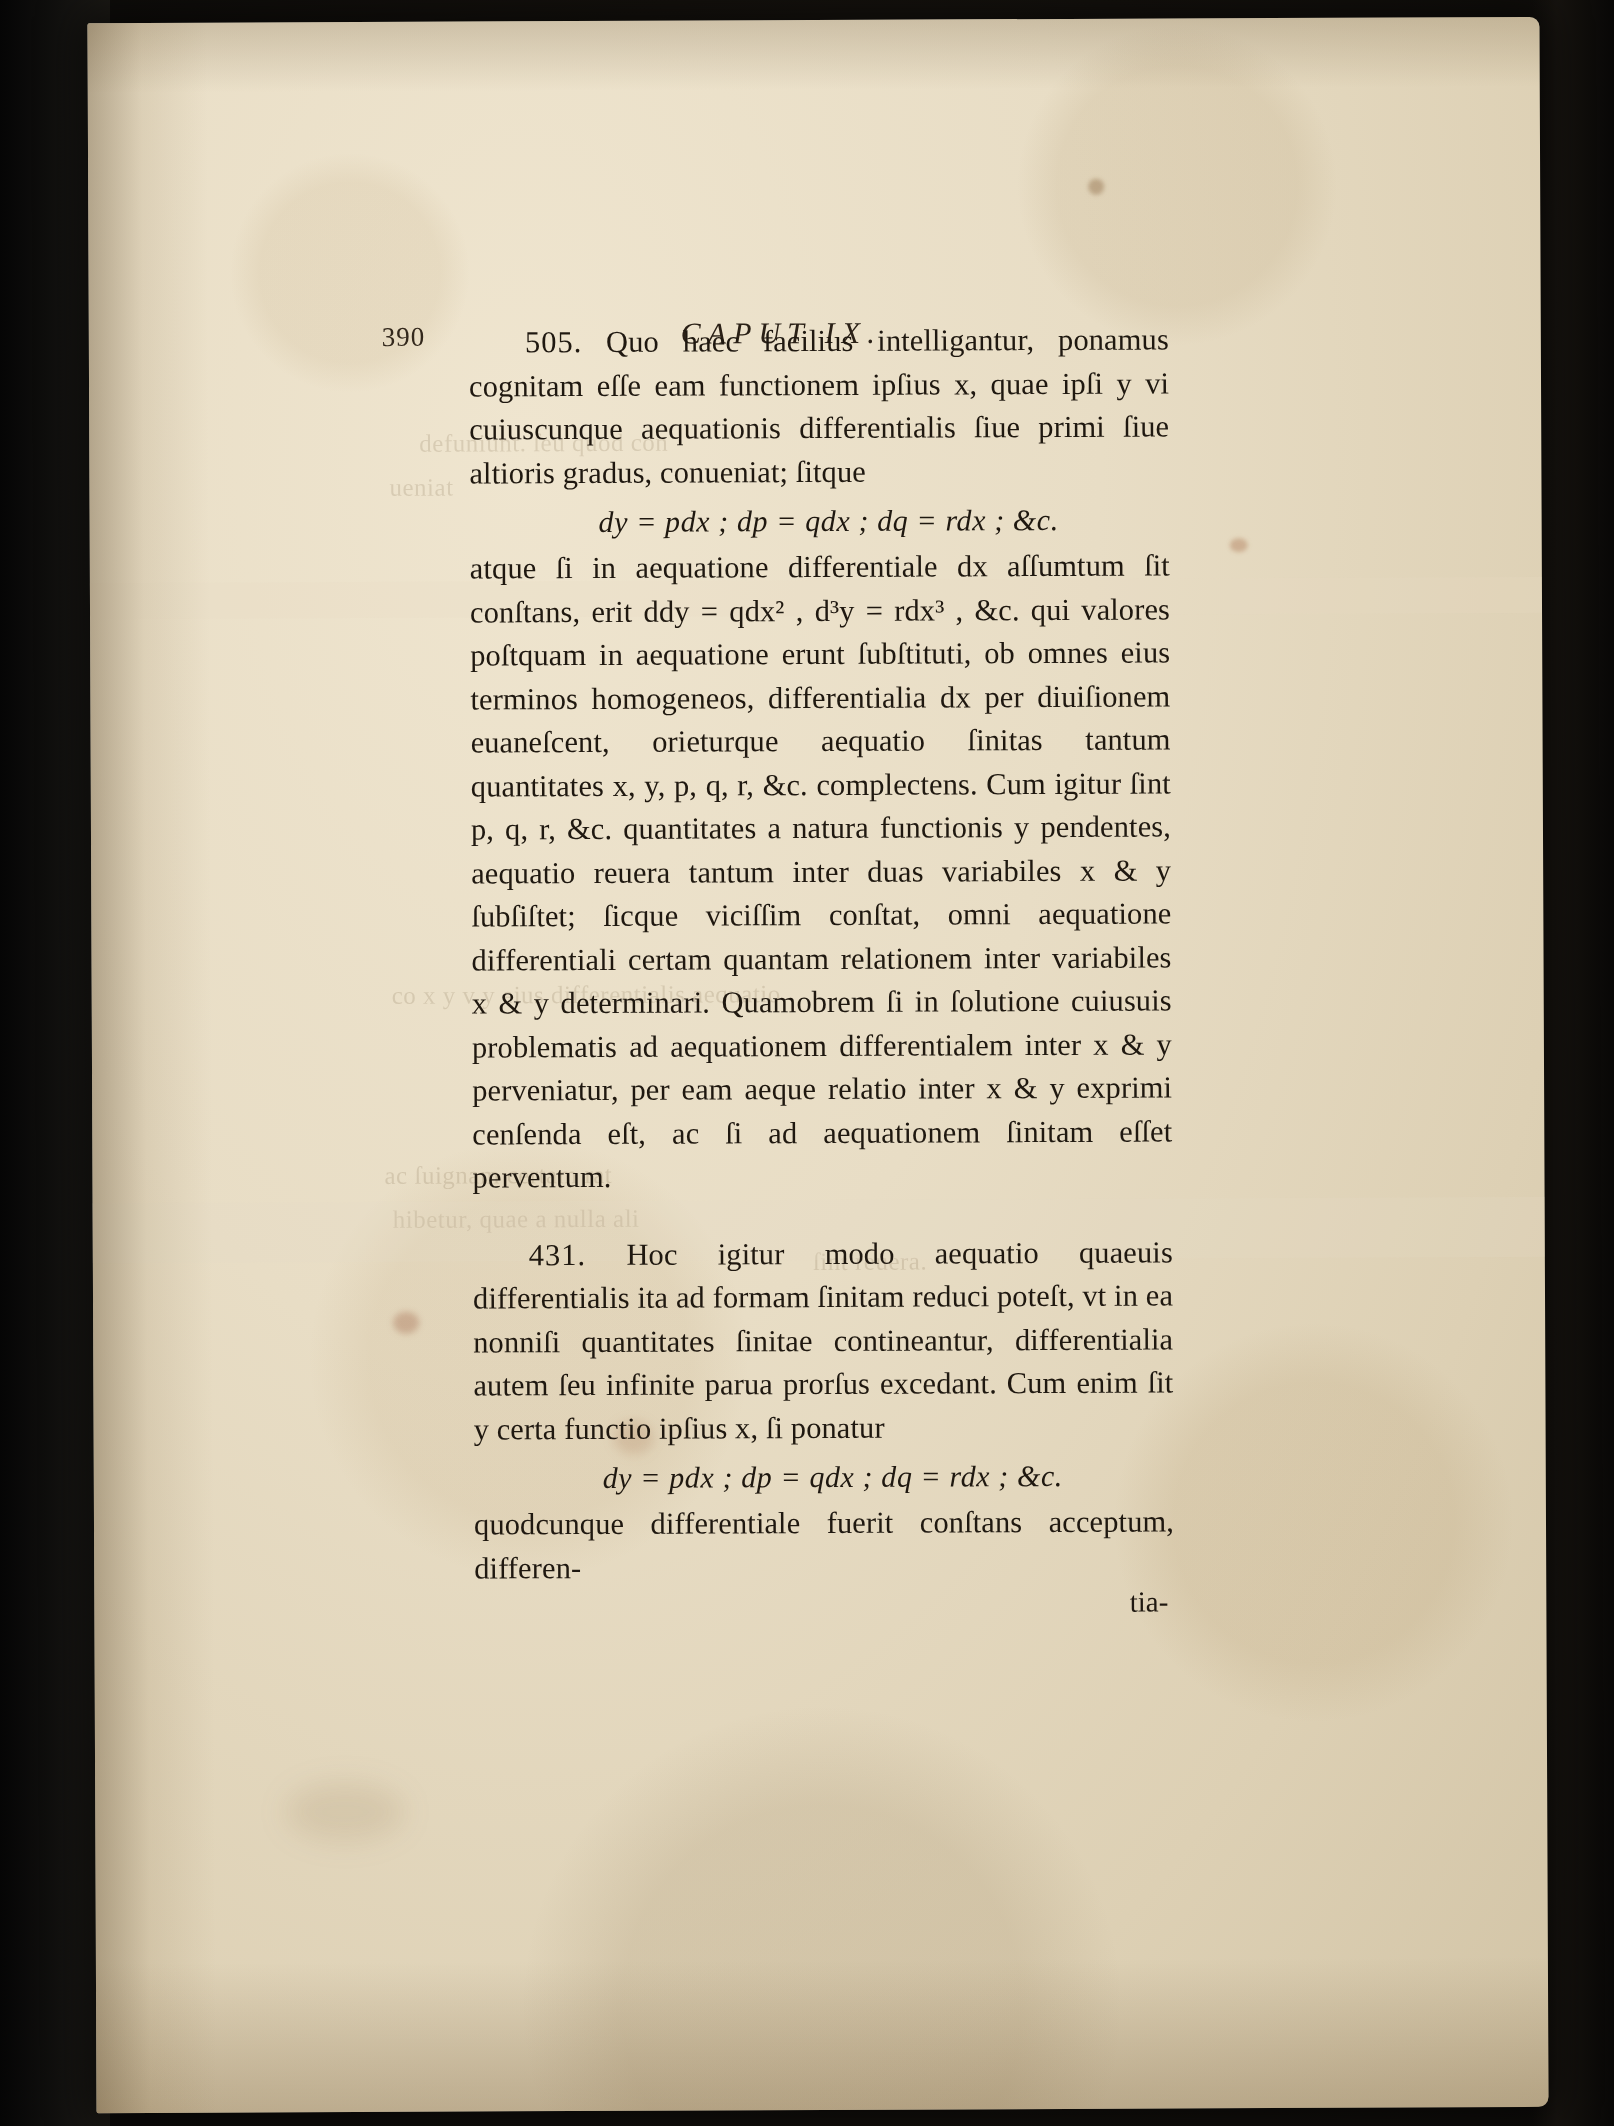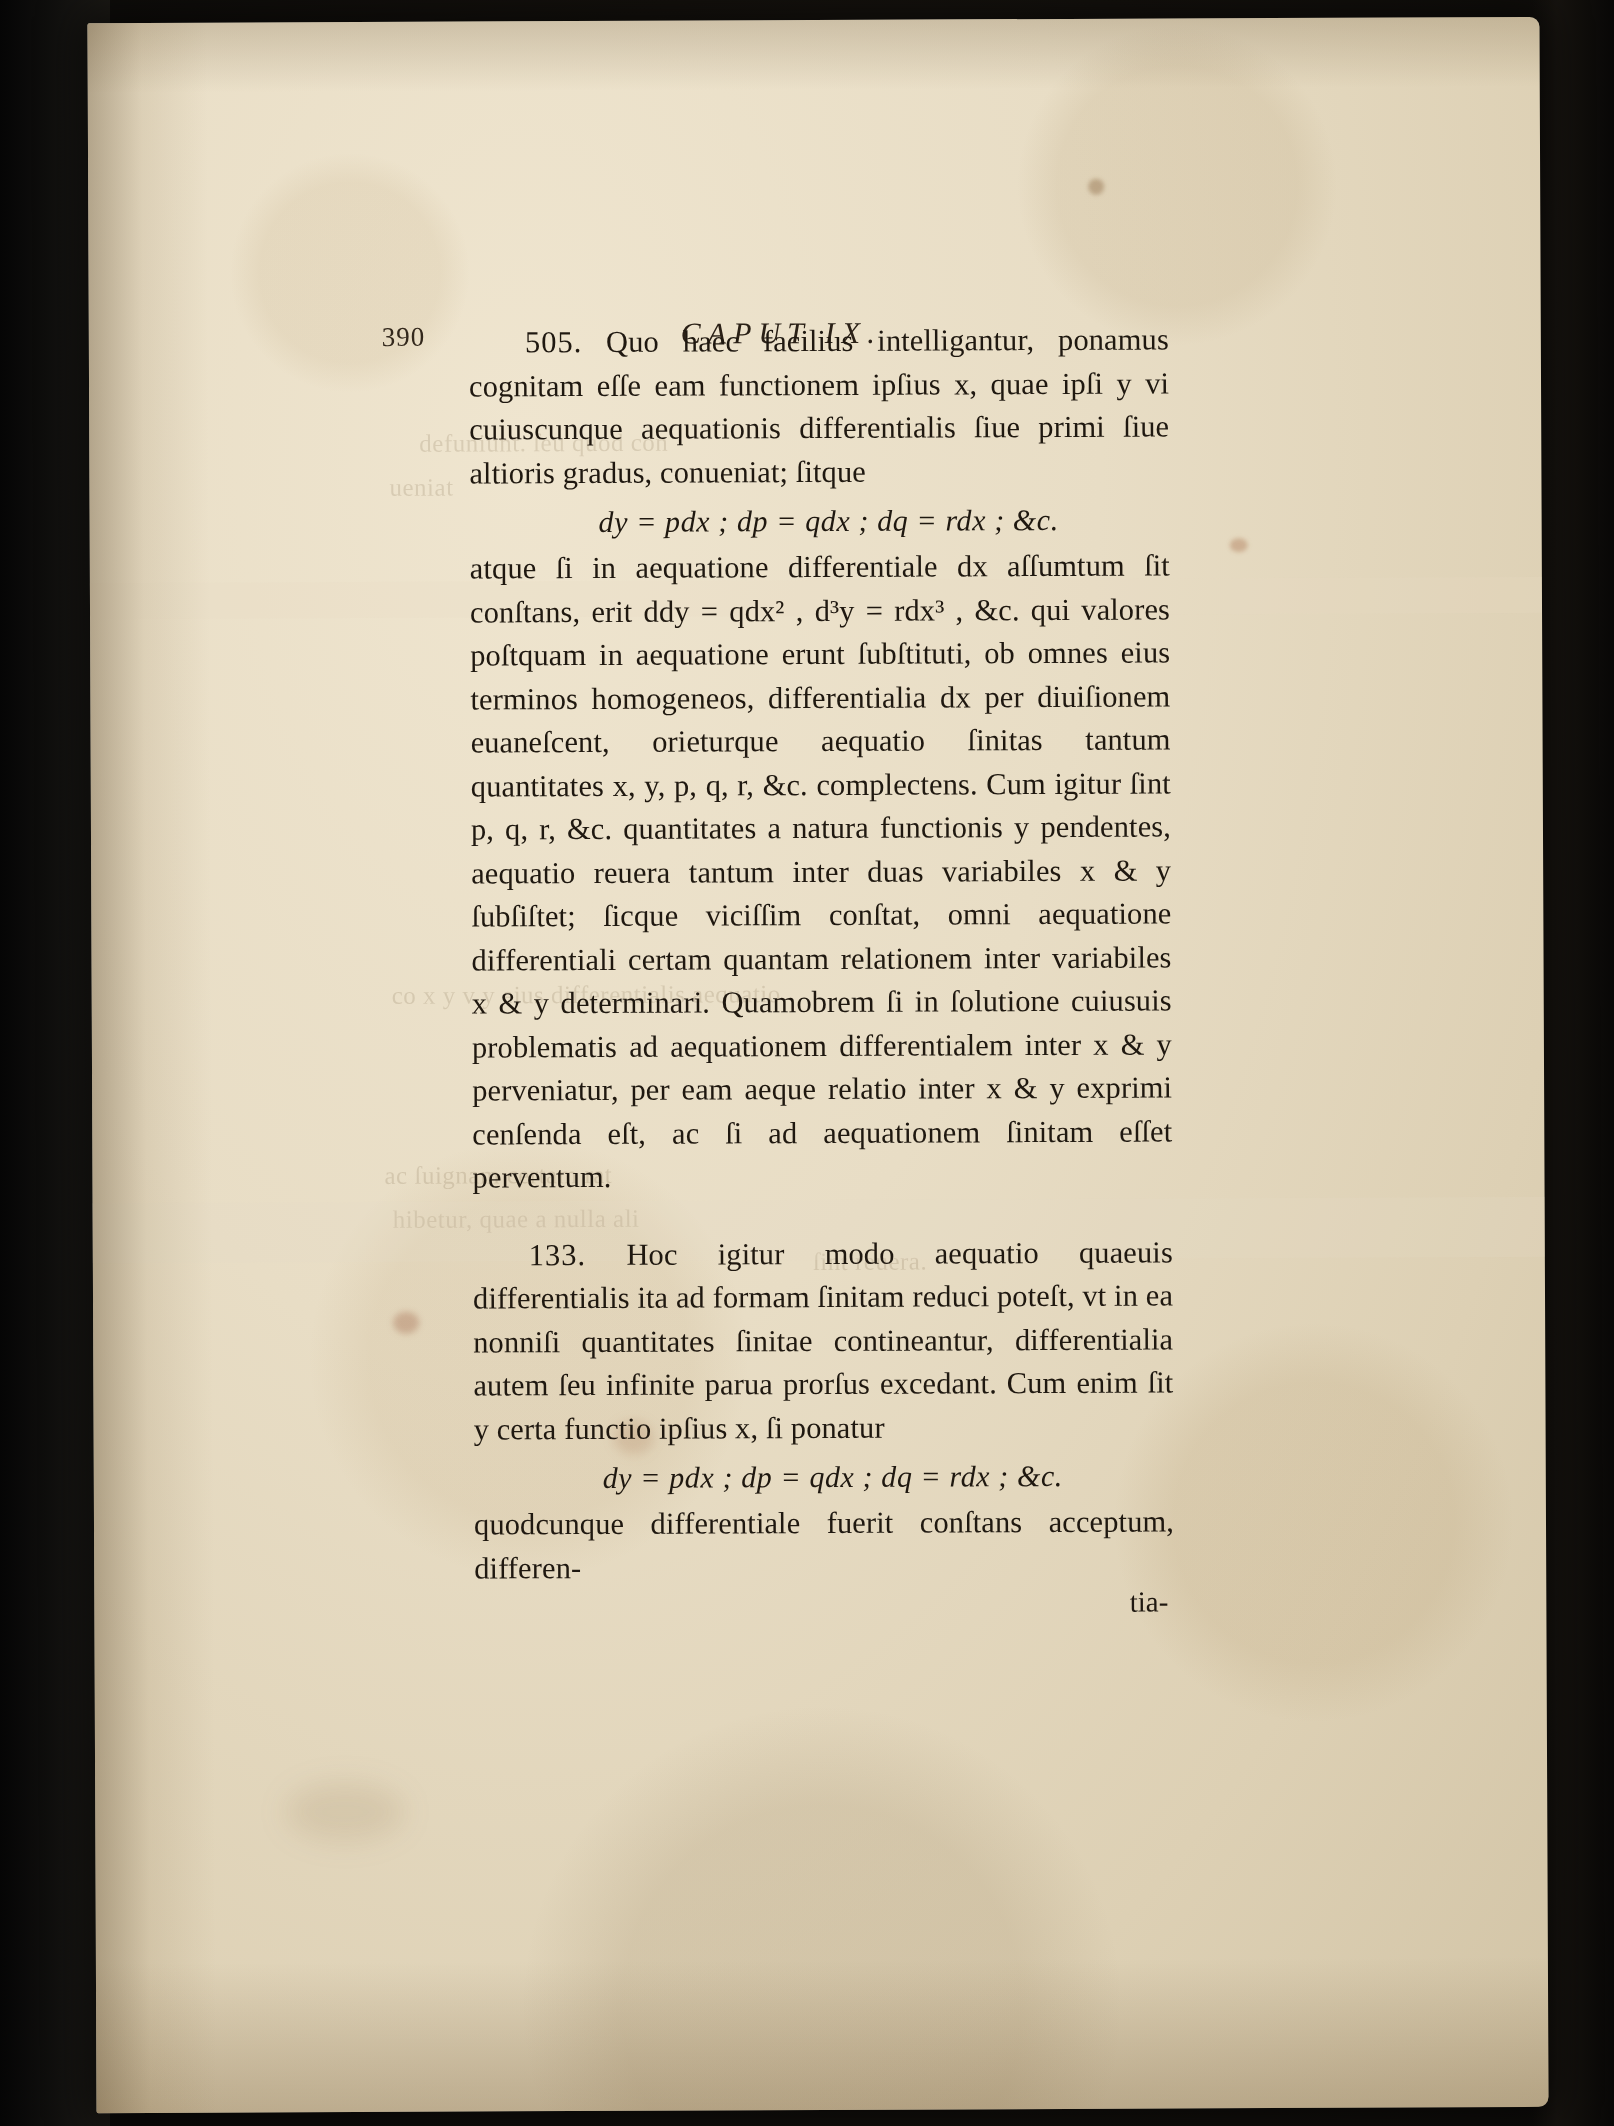--- a/index.html
+++ b/index.html
@@ -208,21 +208,21 @@
       <span>Quo haec facilius intelligantur, ponamus cognitam eſſe eam functionem ipſius x, quae ipſi y vi cuiuscunque aequationis differentialis ſiue primi ſiue altioris gradus, conueniat; ſitque</span>
     </p>
 
     <div class="eq">dy = pdx ;   dp = qdx ;   dq = rdx ;   &amp;c.</div>
 
     <p class="body">atque ſi in aequatione differentiale dx aſſumtum ſit conſtans, erit  ddy = qdx² ,  d³y = rdx³ , &amp;c. qui valores poſtquam in aequatione erunt ſubſtituti, ob omnes eius terminos homogeneos, differentialia dx per diuiſionem euaneſcent, orieturque aequatio ſinitas tantum quantitates x, y, p, q, r, &amp;c. complectens. Cum igitur ſint p, q, r, &amp;c. quantitates a natura functionis y pendentes, aequatio reuera tantum inter duas variabiles x &amp; y ſubſiſtet; ſicque viciſſim conſtat, omni aequatione differentiali certam quantam relationem inter variabiles x &amp; y determinari.   Quamobrem ſi in ſolutione cuiusuis problematis ad aequationem differentialem inter x &amp; y perveniatur, per eam aeque relatio inter x &amp; y exprimi cenſenda eſt, ac ſi ad aequationem ſinitam eſſet perventum.</p>
 
     <div class="gap"></div>
 
     <p class="body indent">
-      <span class="sec">133.</span>
+      <span class="sec">431.</span>
       <span>Hoc igitur modo aequatio quaeuis differentialis ita ad formam ſinitam reduci poteſt, vt in ea nonniſi quantitates ſinitae contineantur, differentialia autem ſeu infinite parua prorſus excedant.   Cum enim ſit y certa functio ipſius x, ſi ponatur</span>
     </p>
 
     <div class="eq">dy = pdx ;   dp = qdx ;   dq = rdx ;   &amp;c.</div>
 
     <p class="body">quodcunque differentiale fuerit conſtans acceptum, differen-</p>
 
     <div class="catchword">tia-</div>
 
   </div>

